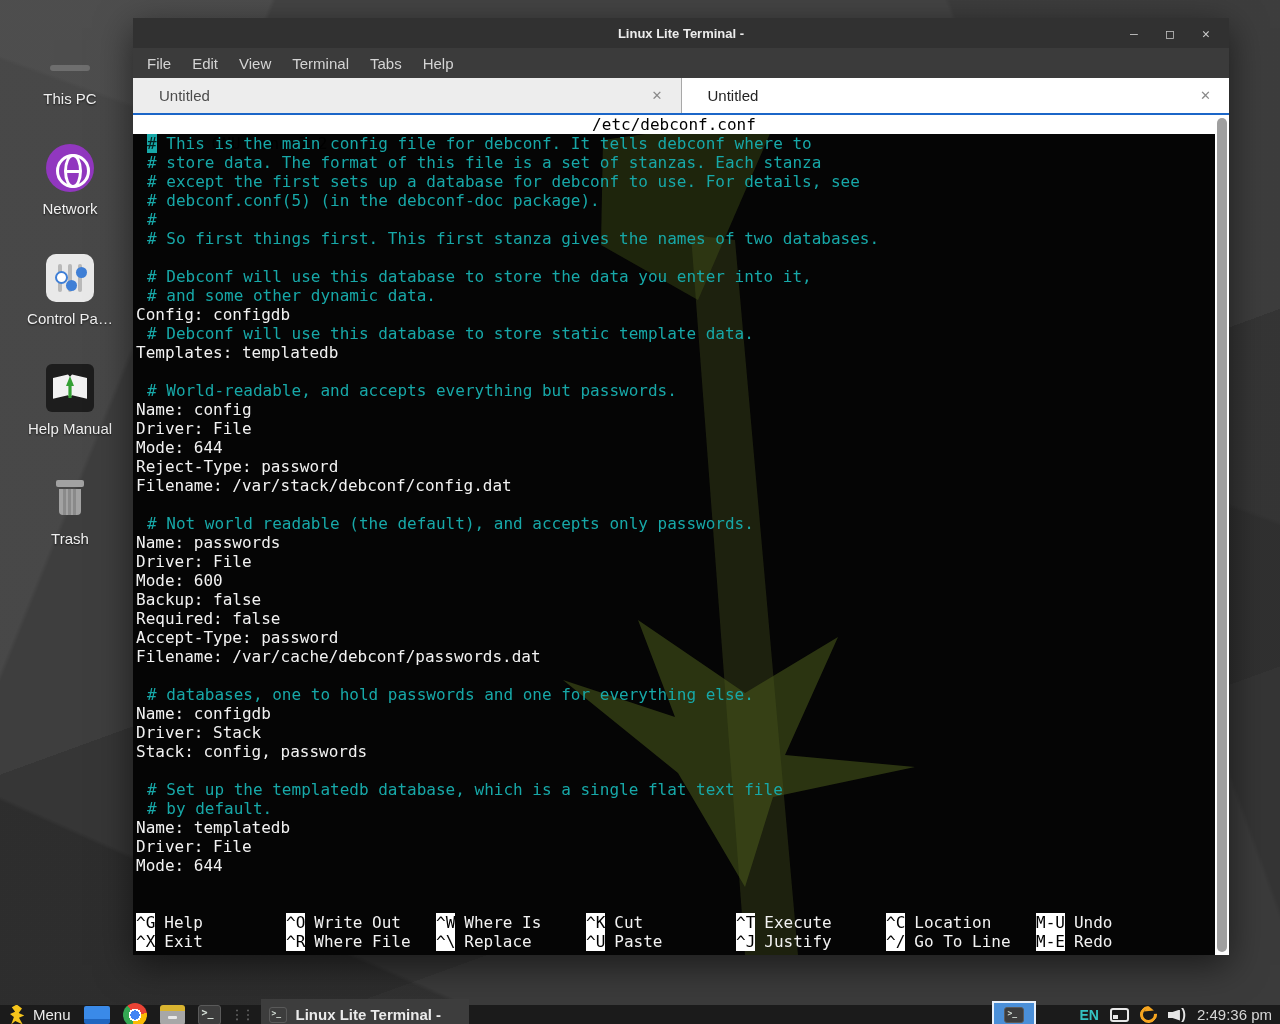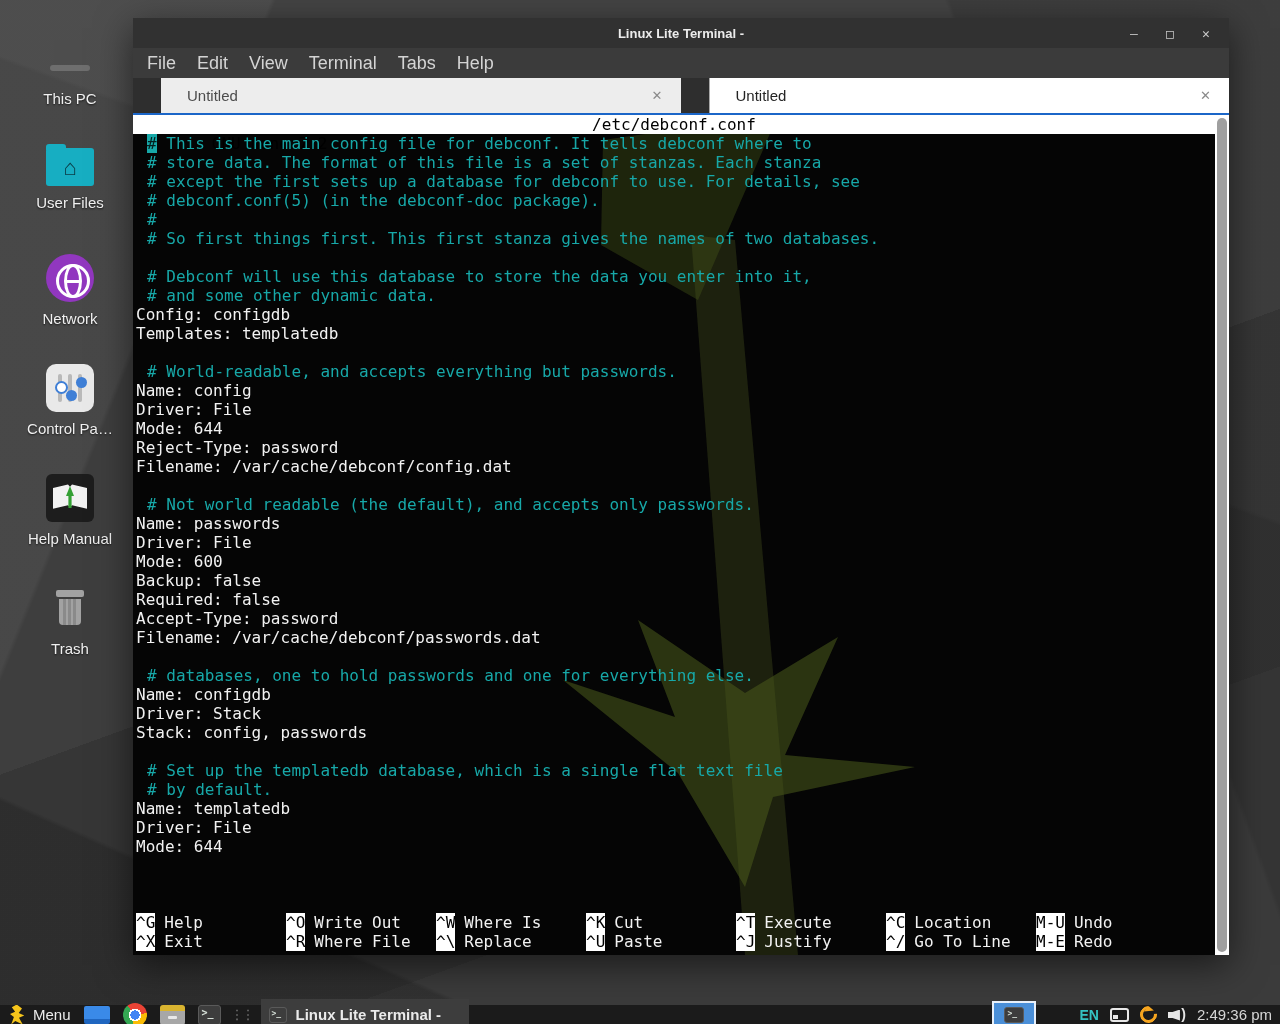--- a/index.html
+++ b/index.html
@@ -49,24 +49,24 @@
     background-image:linear-gradient(90deg, transparent 0 4px, #8a8a8a 4px 7px, transparent 7px 9px, #8a8a8a 9px 12px, transparent 12px 14px, #8a8a8a 14px 17px, transparent 17px); }
 
   
   .window { position:absolute; left:133px; top:18px; width:1096px; height:937px; background:#050505; box-shadow:0 10px 34px rgba(0,0,0,.55); z-index:2; }
   .titlebar { height:30px; background:#313131; display:flex; align-items:center; position:relative; }
   .window-title { position:absolute; left:0; right:0; text-align:center; color:#ececec; font-size:13px; font-weight:bold; }
   .win-controls { margin-left:auto; display:flex; align-items:center; gap:22px; padding-right:16px; z-index:1; }
   .win-btn { color:#c9c9c9; font-size:13px; width:14px; text-align:center; cursor:default; font-family:"DejaVu Sans Mono", monospace; }
 
   .menubar { height:30px; background:#3b3b3b; display:flex; align-items:center; gap:21px; padding-left:14px; }
-  .menu-item { color:#d4d4d4; font-size:18px; cursor:default; }
+  .menu-item { color:#d4d4d4; font-size:15px; cursor:default; }
 
   .tabbar { height:35px; display:flex; background:#2e2e2e; }
-  .tab { flex:1; display:flex; align-items:center; background:#ededed; padding:0 18px 0 26px; cursor:default;margin-left:28px; }
+  .tab { flex:1; display:flex; align-items:center; background:#ededed; padding:0 18px 0 26px; cursor:default; }
   .tab + .tab { border-left:1px solid #a8a8a8; }
   .tab.active { background:#ffffff; }
   .tab-label { flex:1; font-size:15px; color:#4c4c4c; }
   .tab.active .tab-label { color:#242424; }
   .tab-close { color:#8a8a8a; font-size:13px; }
   .accent-line { height:2px; background:#1b66c8; }
 
   .terminal { position:relative; height:840px; font-family:"DejaVu Sans Mono", monospace; font-size:16px; line-height:19px; color:#f2f2f2; overflow:hidden; }
   .ghost-logo { position:absolute; inset:0; z-index:0; }
   .nano-header { position:relative; z-index:1; height:19px; background:#ffffff; color:#000; white-space:pre; margin-right:14px; }
@@ -126,24 +126,20 @@
 </style>
 </head>
 <body>
 
 <div class="desktop-icons">
     <div class="desk-icon">
       <div class="di-glyph laptop-icon"></div>
       <div class="di-label">This PC</div>
     </div>
     <div class="desk-icon">
-      <div class="di-glyph folder-home-icon"></div>
-      <div class="di-label">User Files</div>
-    </div>
-    <div class="desk-icon">
       <div class="di-glyph network-globe-icon"></div>
       <div class="di-label">Network</div>
     </div>
     <div class="desk-icon">
       <div class="di-glyph control-panel-icon"></div>
       <div class="di-label">Control Pa…</div>
     </div>
     <div class="desk-icon">
       <div class="di-glyph help-manual-icon"></div>
       <div class="di-label">Help Manual</div>
@@ -199,28 +195,29 @@
         <div class="term-line comment"><span class="cursor">#</span> This is the main config file for debconf. It tells debconf where to</div>
         <div class="term-line comment"># store data. The format of this file is a set of stanzas. Each stanza</div>
         <div class="term-line comment"># except the first sets up a database for debconf to use. For details, see</div>
         <div class="term-line comment"># debconf.conf(5) (in the debconf-doc package).</div>
         <div class="term-line comment">#</div>
         <div class="term-line comment"># So first things first. This first stanza gives the names of two databases.</div>
         <div class="term-line"></div>
         <div class="term-line comment"># Debconf will use this database to store the data you enter into it,</div>
         <div class="term-line comment"># and some other dynamic data.</div>
         <div class="term-line">Config: configdb</div>
+        <div class="term-line comment"># Debconf will use this database to store static template data.</div>
         <div class="term-line">Templates: templatedb</div>
         <div class="term-line"></div>
         <div class="term-line comment"># World-readable, and accepts everything but passwords.</div>
         <div class="term-line">Name: config</div>
         <div class="term-line">Driver: File</div>
         <div class="term-line">Mode: 644</div>
         <div class="term-line">Reject-Type: password</div>
-        <div class="term-line">Filename: /var/cache/debconf/config.dat</div>
+        <div class="term-line">Filename: /var/stack/debconf/config.dat</div>
         <div class="term-line"></div>
         <div class="term-line comment"># Not world readable (the default), and accepts only passwords.</div>
         <div class="term-line">Name: passwords</div>
         <div class="term-line">Driver: File</div>
         <div class="term-line">Mode: 600</div>
         <div class="term-line">Backup: false</div>
         <div class="term-line">Required: false</div>
         <div class="term-line">Accept-Type: password</div>
         <div class="term-line">Filename: /var/cache/debconf/passwords.dat</div>
         <div class="term-line"></div>

